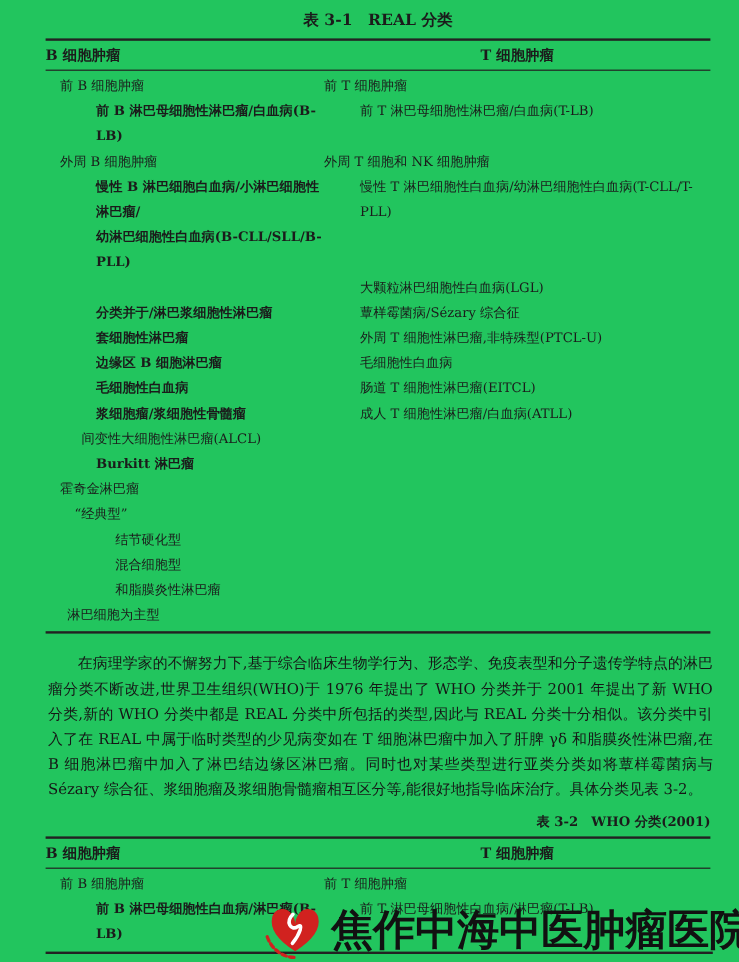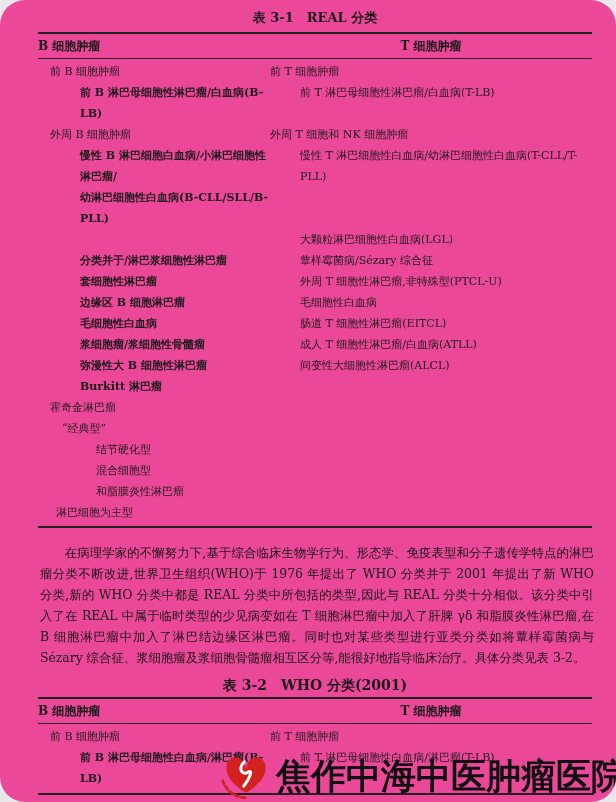--- a/index.html
+++ b/index.html
@@ -1,25 +1,25 @@
 <!DOCTYPE html>
 <html><head>
 <meta charset="utf-8">
 <style>
   html,body{margin:0;padding:0;background:#e8e8e8;}
   .page{
-    width:616px;height:802px;background:#ec4899;position:relative;overflow:hidden;
-    font-family:"DejaVu Serif","Liberation Serif",serif;color:#1b1b1b;margin:0 auto;border-radius:25px;
+    width:616px;height:802px;background:#22c55e;position:relative;overflow:hidden;
+    font-family:"DejaVu Serif","Liberation Serif",serif;color:#1b1b1b;margin:0 auto;
   }
   .tbl-title{
     text-align:center;font-weight:bold;font-size:13px;line-height:16px;
     padding-top:10px;margin:0 24px 6px 38px;white-space:pre;
   }
   .tbl-title2{
-    text-align:center;font-weight:bold;font-size:14px;line-height:16px;
+    text-align:right;font-weight:bold;font-size:11px;line-height:16px;
     margin:9px 24px 4px 38px;white-space:pre;
   }
   .tbl{margin:0 24px 0 38px;border-top:2px solid #222;}
   .t1{border-bottom:2px solid #222;}
   .thead{display:flex;border-bottom:1px solid #222;padding:5px 0 4px 0;}
   .hcell{font-weight:bold;font-size:12px;line-height:15px;}
   .hl{width:232px;text-align:left;}
   .hr{flex:1;text-align:center;}
   .tbody{padding:2px 0 3px 0;}
   .tr{display:flex;}
@@ -108,21 +108,20 @@
       </div>
       <div class="tr">
         <div class="cl item">毛细胞性白血病</div>
         <div class="cr ritem">肠道 T 细胞性淋巴瘤(EITCL)</div>
       </div>
       <div class="tr">
         <div class="cl item">浆细胞瘤/浆细胞性骨髓瘤</div>
         <div class="cr ritem">成人 T 细胞性淋巴瘤/白血病(ATLL)</div>
       </div>
       <div class="tr">
-        <div class="cl item">弥漫性大 B 细胞性淋巴瘤</div>
         <div class="cr ritem">间变性大细胞性淋巴瘤(ALCL)</div>
       </div>
       <div class="tr">
         <div class="cl item">Burkitt 淋巴瘤</div>
         <div class="cr ritem"></div>
       </div>
       <div class="tr">
         <div class="cl cat">霍奇金淋巴瘤</div>
         <div class="cr rcat"></div>
       </div>

